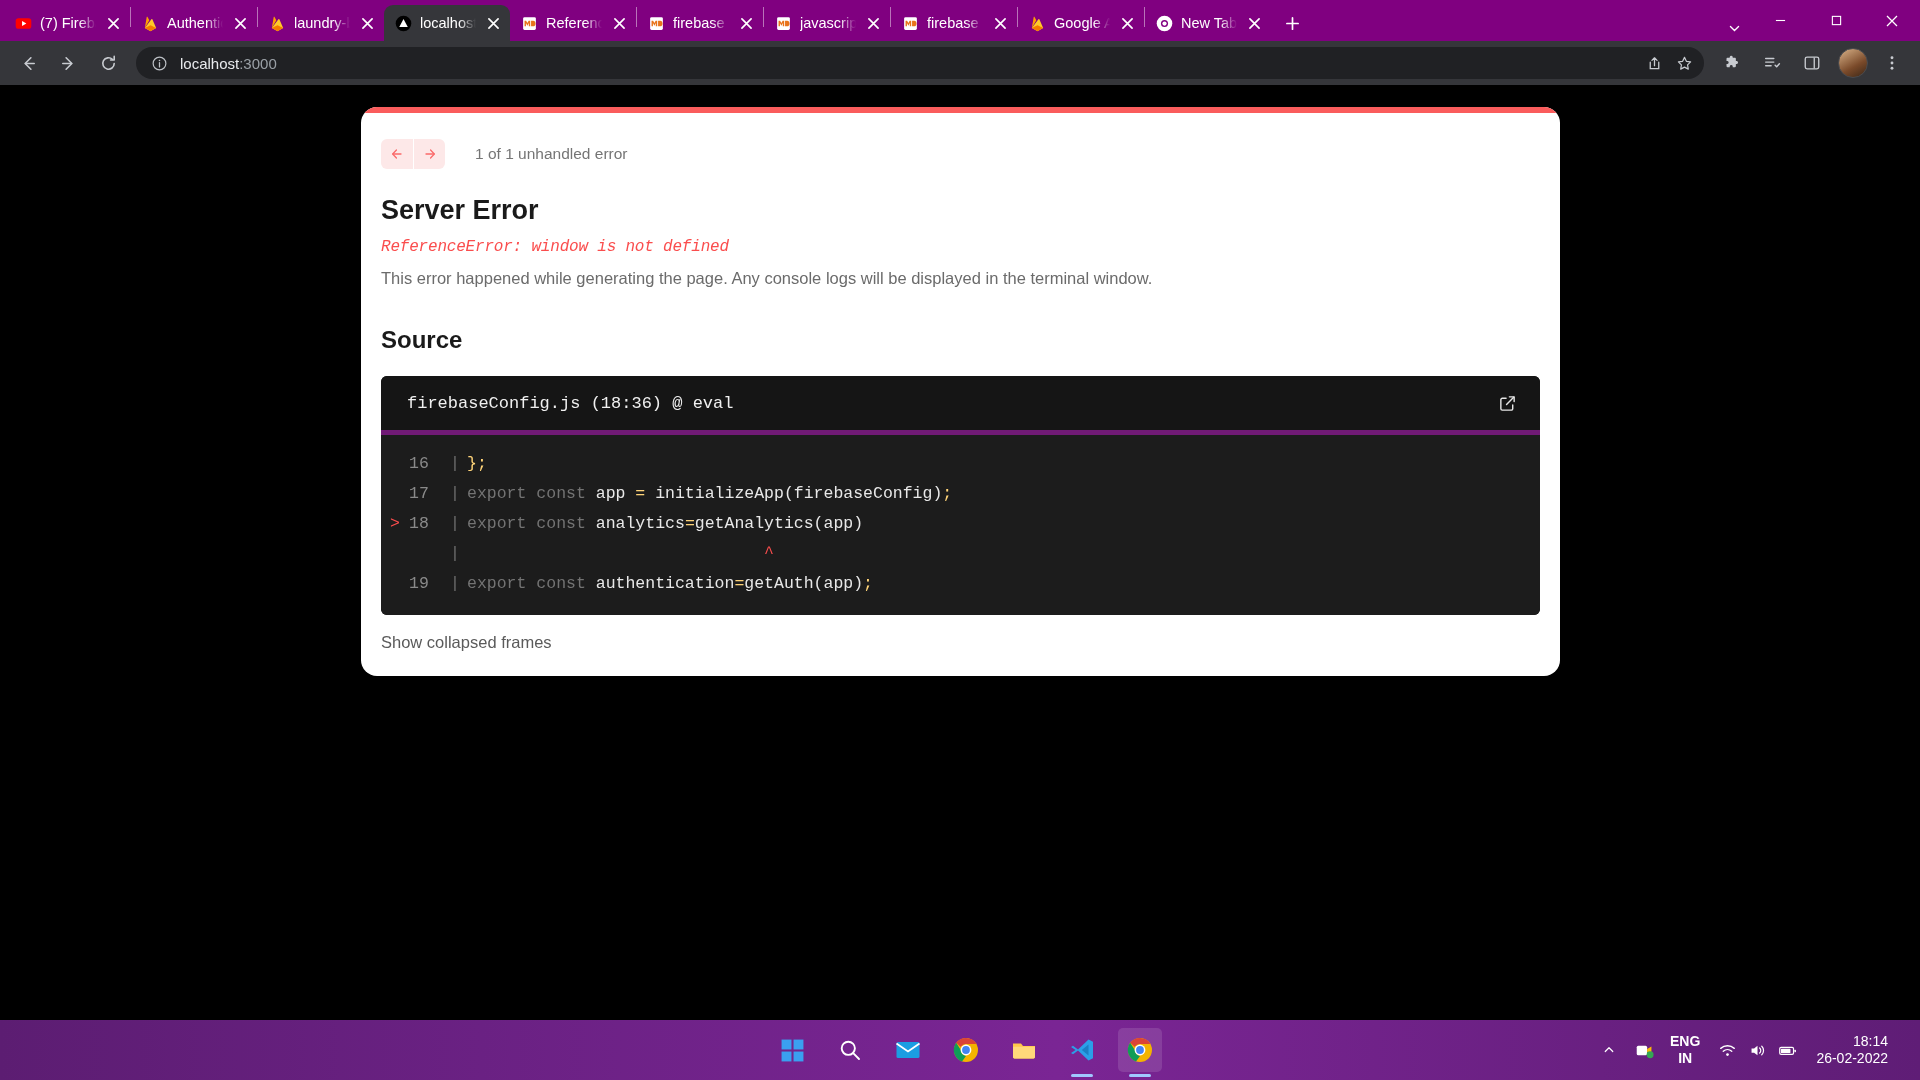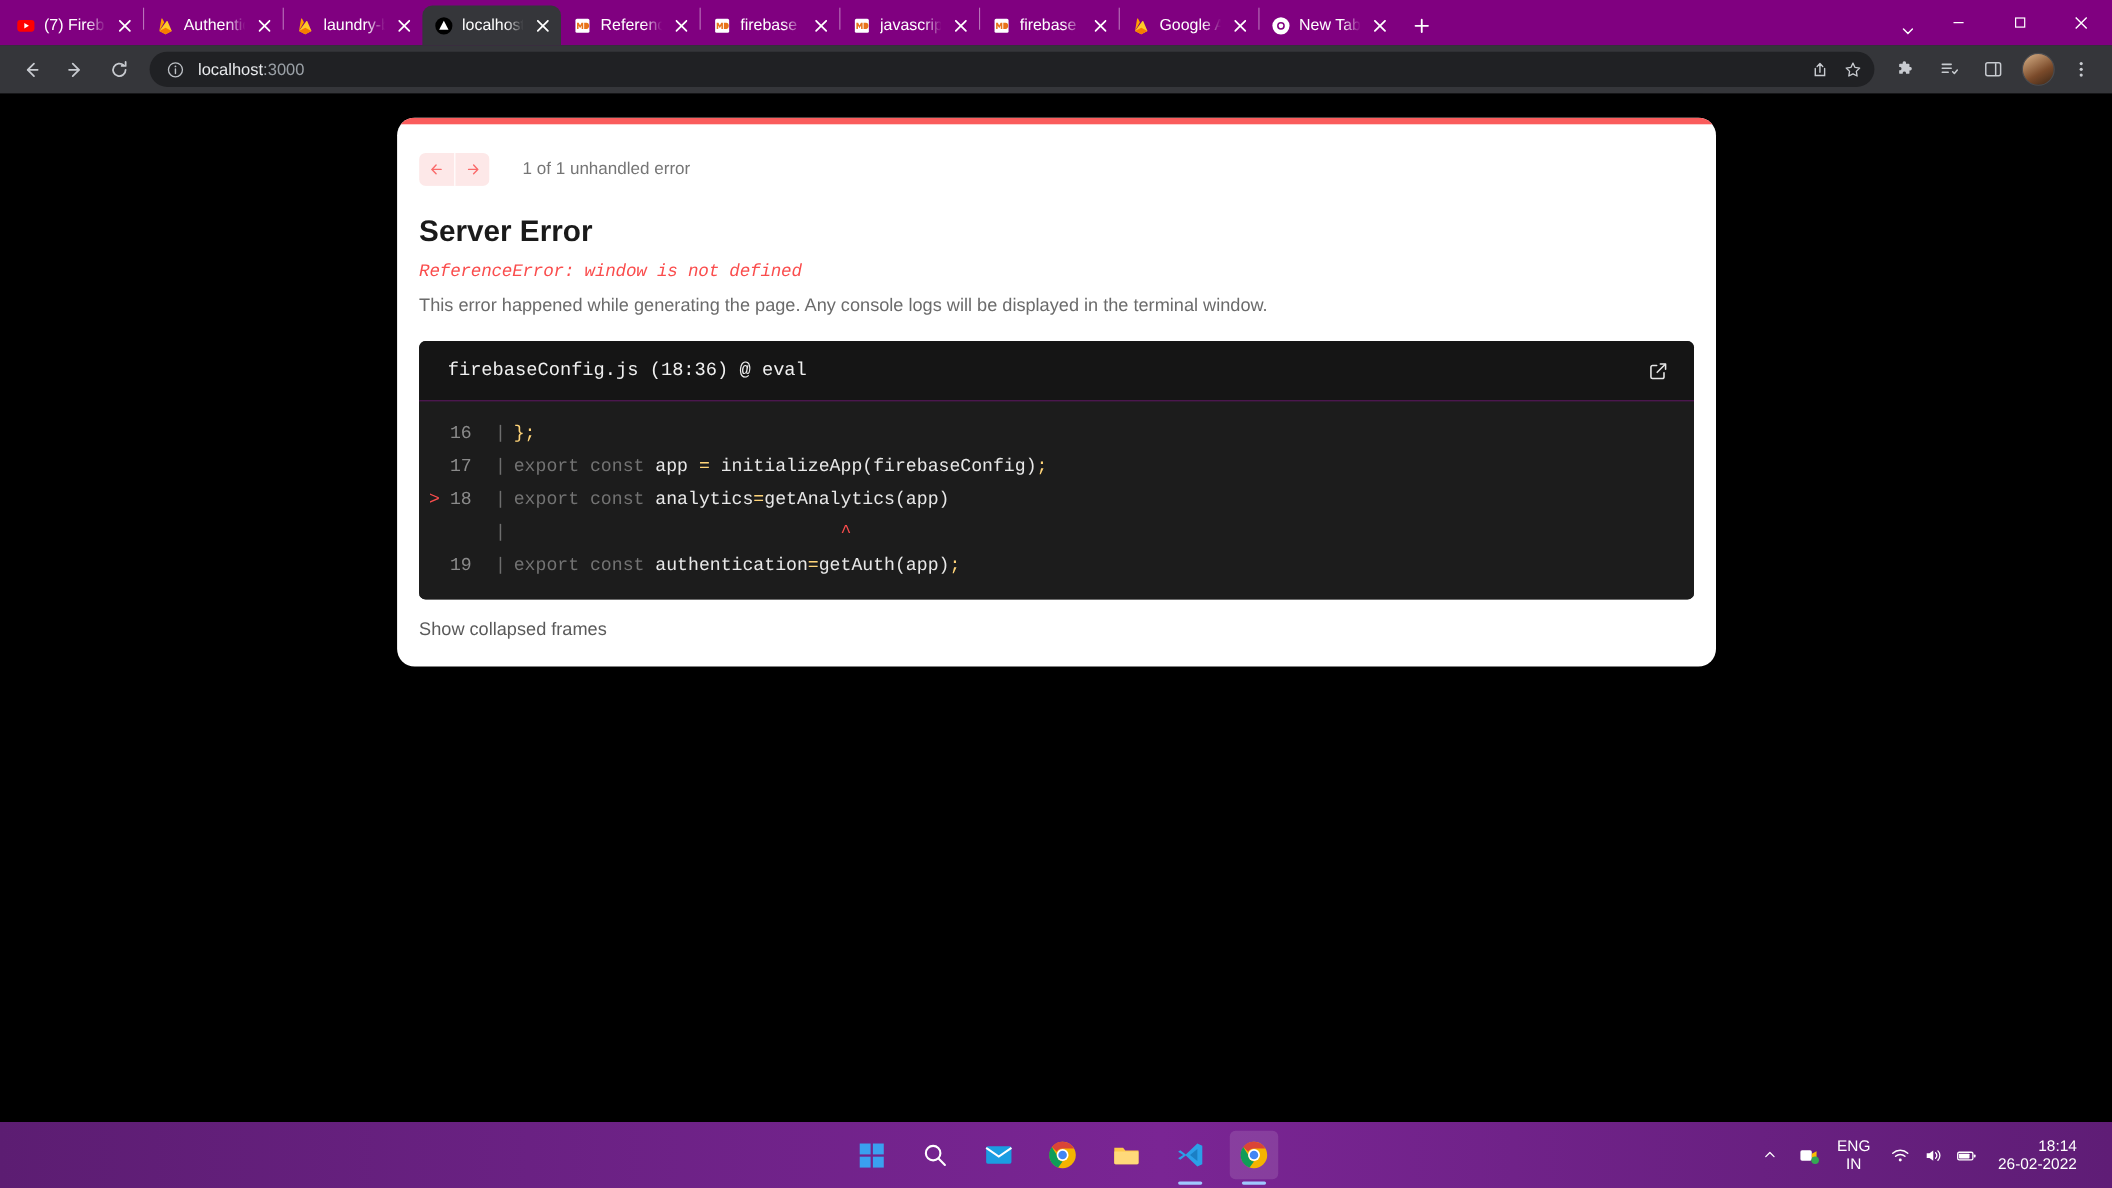--- a/index.html
+++ b/index.html
@@ -215,21 +215,21 @@
   #code-card {
     margin-top: 22px;
     border-radius: 6px;
     overflow: hidden;
     background: #151515;
   }
   #code-card-header {
     background: #151515;
     display: flex; align-items: center;
     padding: 16px 22px 16px 26px;
-    border-bottom: 1px solid #701a75;
+    border-bottom: 5px solid #701a75;
   }
   #code-file-label {
     font-family: "Liberation Mono", monospace;
     font-size: 17px;
     color: #f0f0f0;
     flex: 1 1 auto;
   }
   #open-external-icon {
     width: 22px; height: 22px; flex: 0 0 22px;
     color: #e6e6e6;
@@ -301,20 +301,21 @@
     padding-right: 14px;
     color: #fff;
   }
   #tray-chevron { width: 30px; display: flex; justify-content: center; color: #fff; }
   #tray-meet { width: 40px; display: flex; justify-content: center; }
   #tray-lang {
     font-size: 14px; line-height: 17px;
     text-align: center;
     margin: 0 12px 0 6px;
     color: #fff;
+    font-weight: bold;
   }
   .tray-icon { width: 30px; display: flex; justify-content: center; align-items: center; color: #fff; }
   #clock {
     font-size: 14px; line-height: 17px;
     text-align: right;
     margin-left: 14px;
     color: #fff;
   }
   #notif-bar {
     width: 8px; height: 60px;
@@ -617,20 +618,21 @@
                 </svg>
             </div>
           </div>
           <div id="error-count-label">1 of 1 unhandled error</div>
         </div>
 
         <h1 id="server-error-title">Server Error</h1>
         <div id="error-message-text">ReferenceError: window is not defined</div>
         <div id="error-help-text">This error happened while generating the page. Any console logs will be displayed in the terminal window.</div>
 
+        <h2 id="source-heading">Source</h2>
 
         <div id="code-card">
           <div id="code-card-header">
             <span id="code-file-label">firebaseConfig.js (18:36) @ eval</span>
             <span id="open-external-icon">
               <svg viewBox="0 0 20 20" width="19" height="19">
                   <path d="M15.5 11.5v4a1.5 1.5 0 01-1.5 1.5H4.5A1.5 1.5 0 013 15.5V6a1.5 1.5 0 011.5-1.5h4" stroke="currentColor" stroke-width="1.5" fill="none" stroke-linecap="round"></path>
                   <path d="M12 3h5v5" stroke="currentColor" stroke-width="1.5" fill="none" stroke-linecap="round" stroke-linejoin="round"></path>
                   <path d="M9 11l7.5-7.5" stroke="currentColor" stroke-width="1.5" stroke-linecap="round"></path>
                 </svg>

